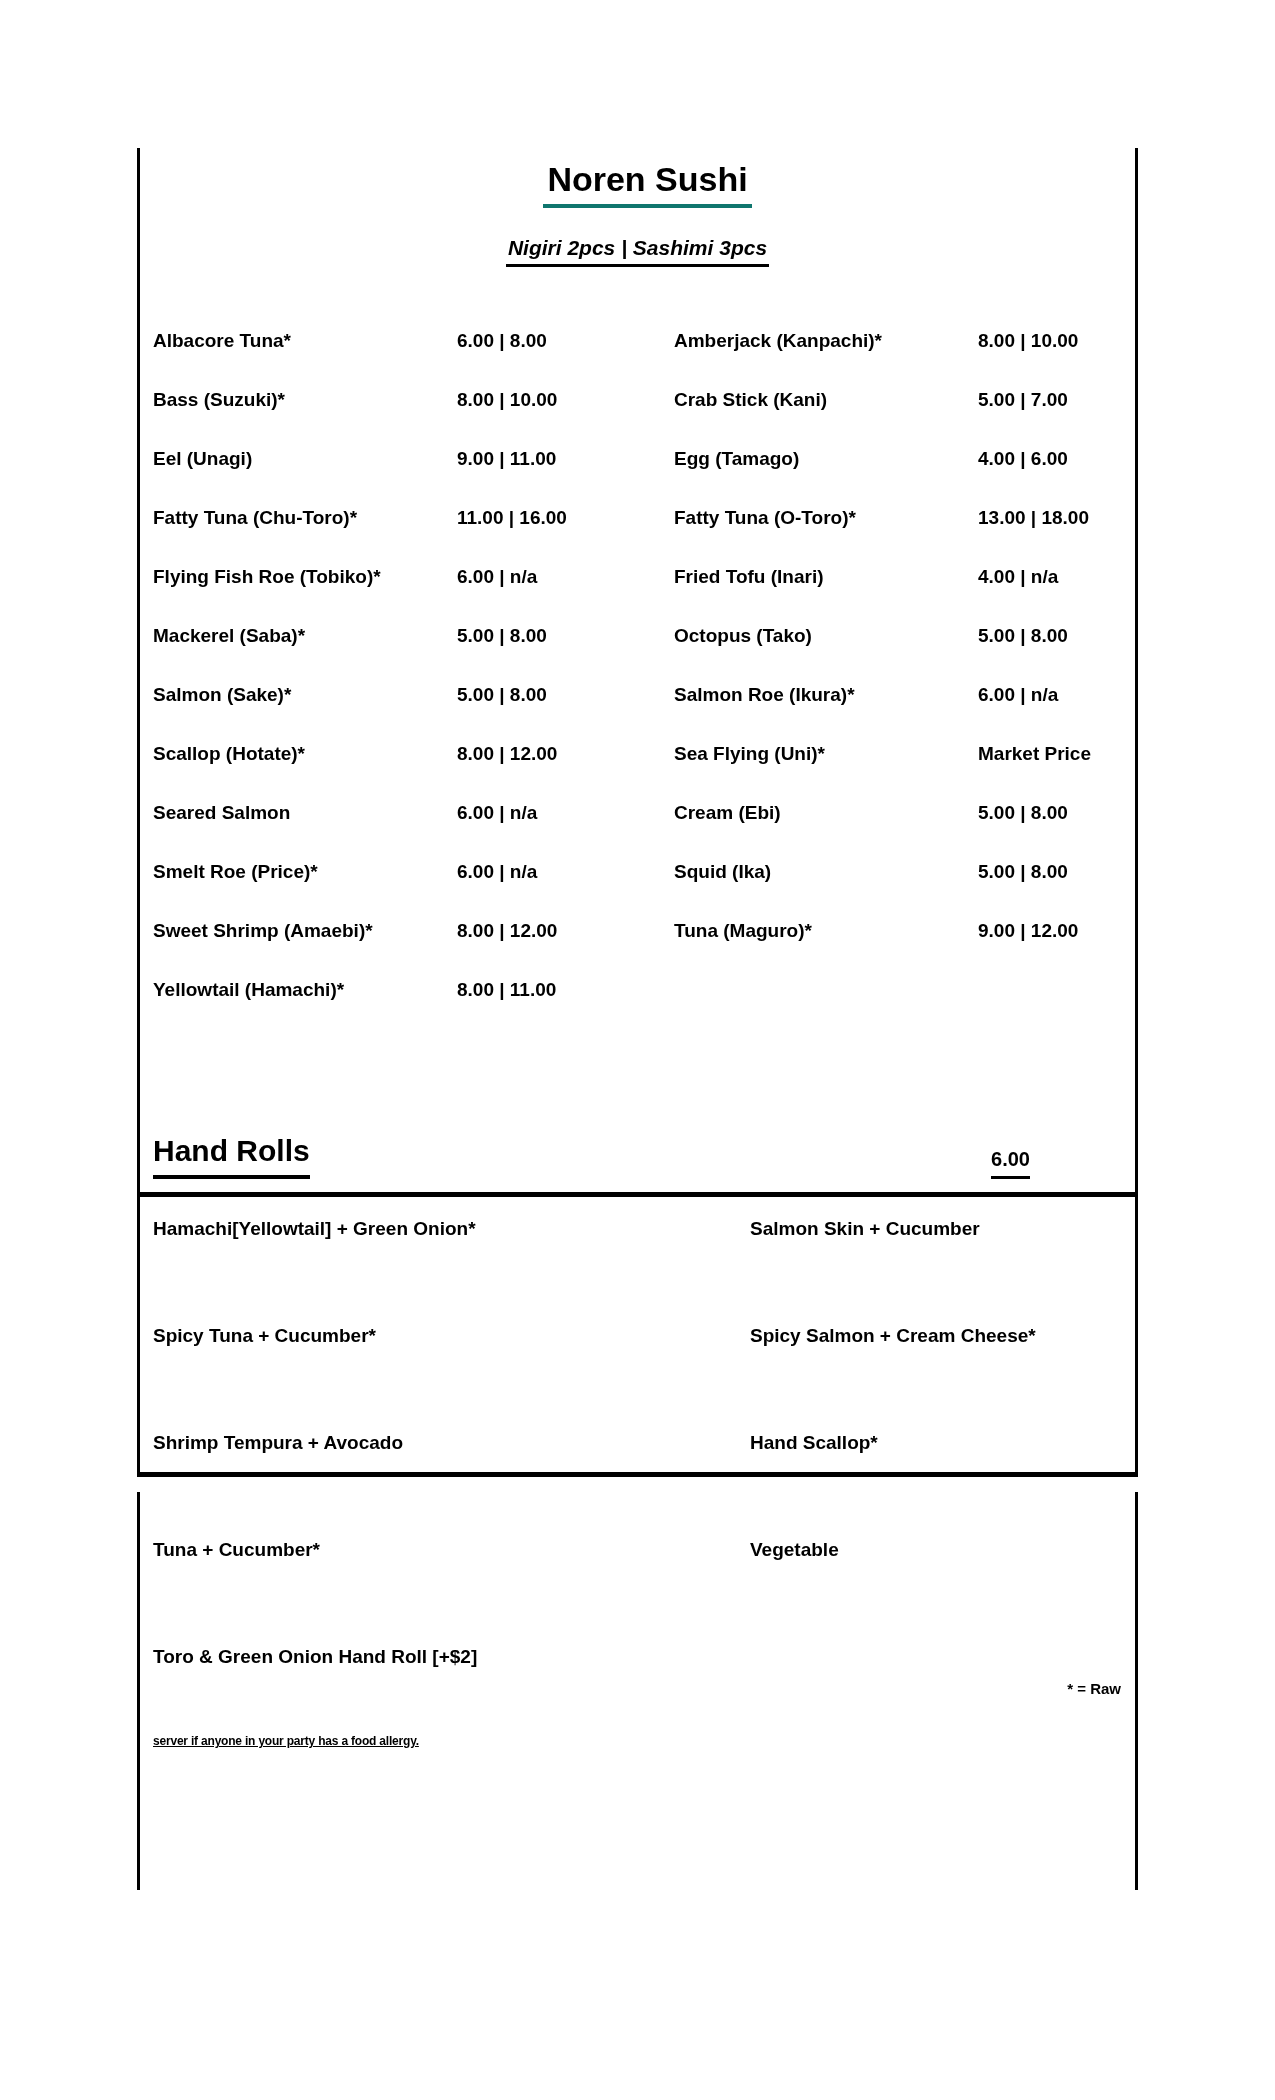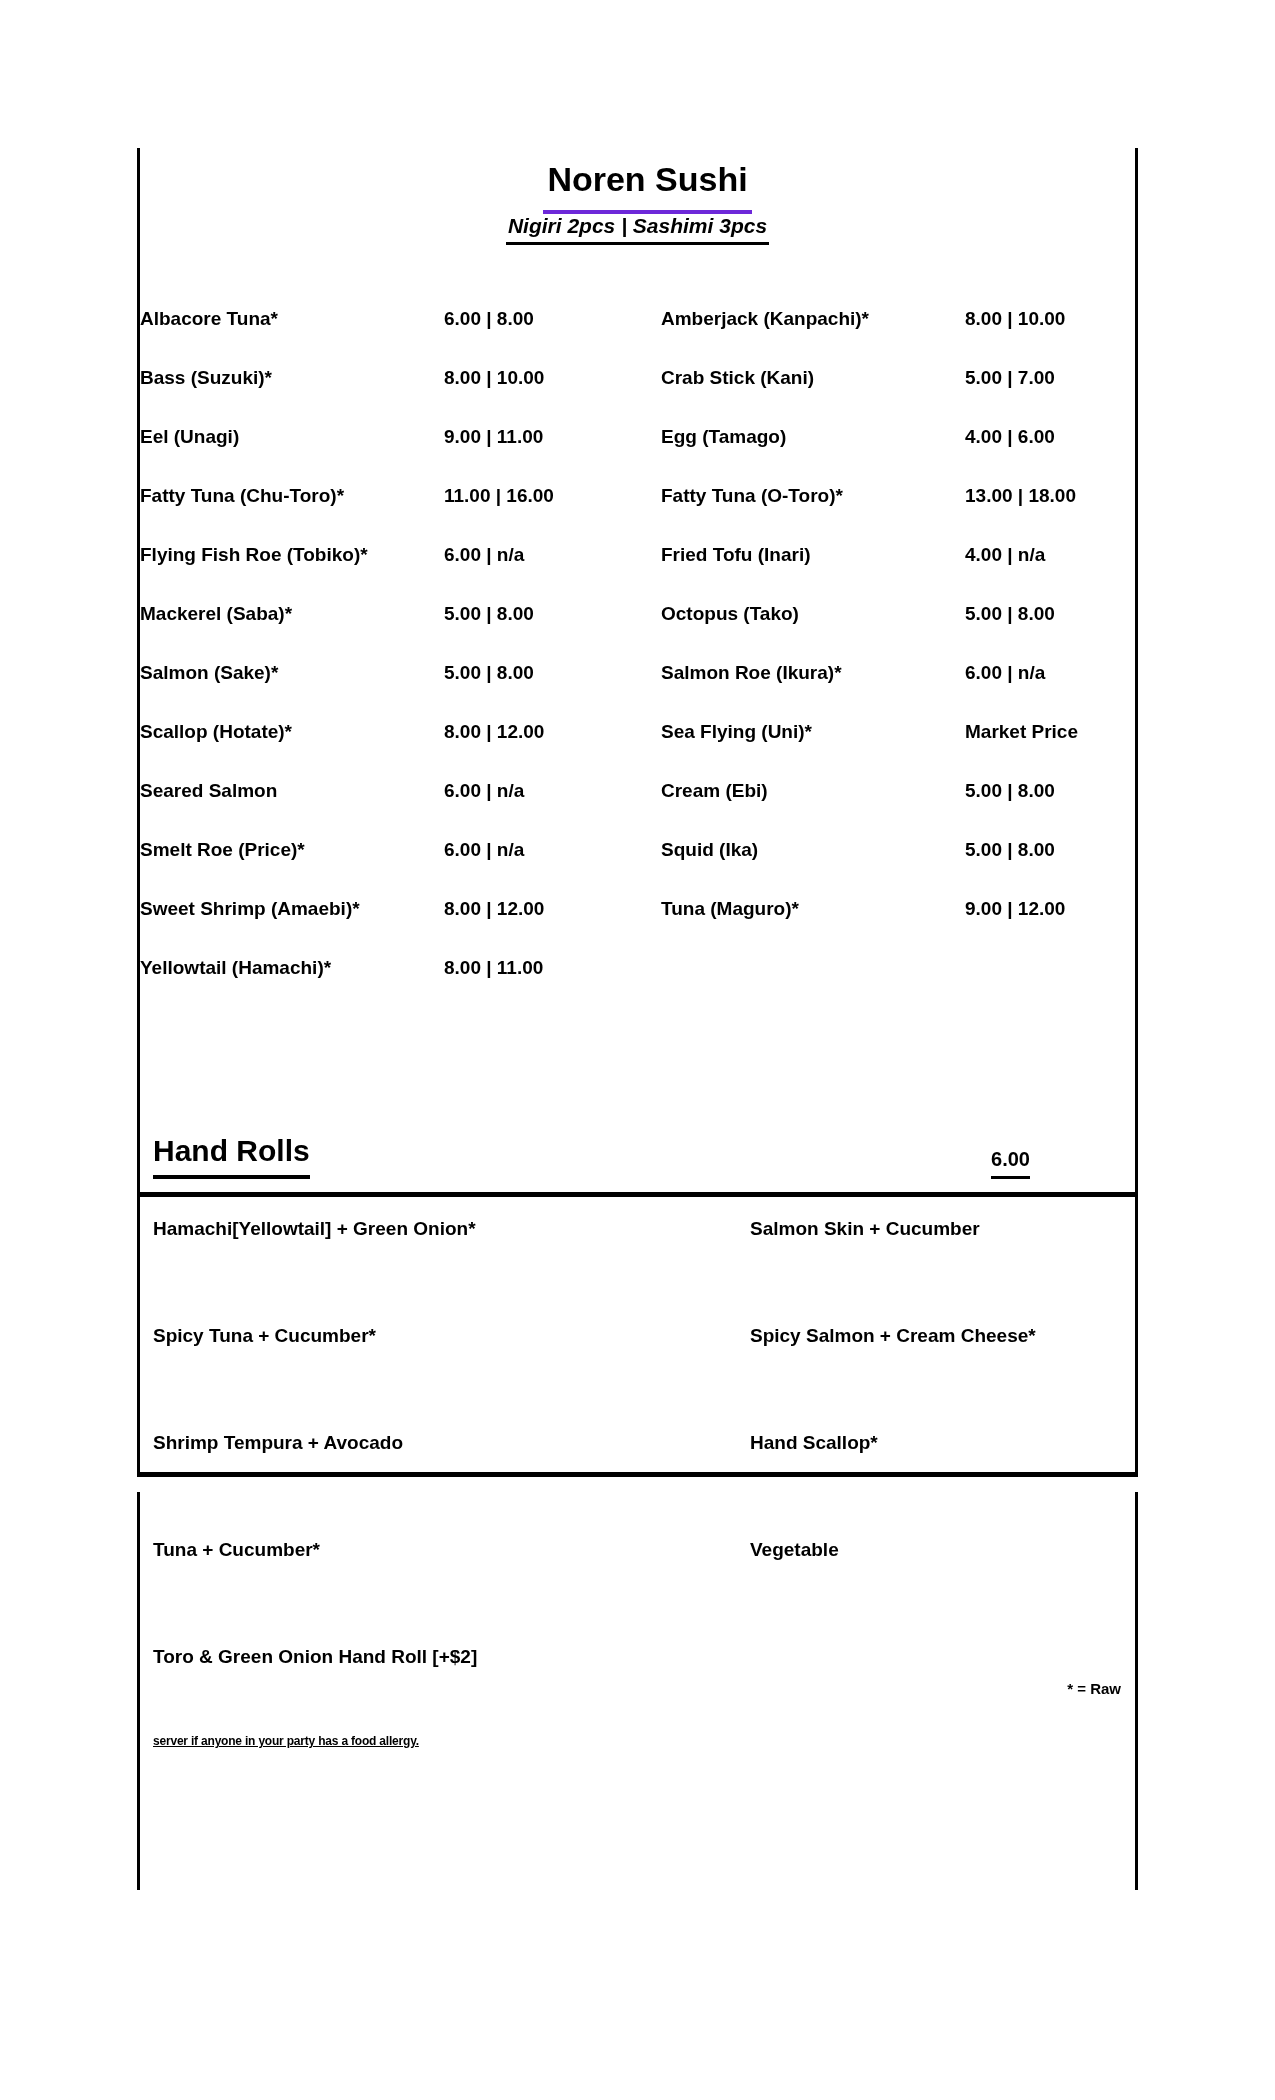--- a/index.html
+++ b/index.html
@@ -16,29 +16,29 @@
   
   .section-top {
     position:absolute; left:137px; top:148px;
     width:1001px; height:1044px;
     border-left:3px solid #000; border-right:3px solid #000;
     box-sizing:border-box;
   }
   .title-wrap { text-align:center; padding-top:12px; }
   .title {
     display:inline-block; font-size:34px;
-    border-bottom:4px solid #6d28d9; padding:0 4px 11px 4px;margin-left:20px;
-  }
-  .subtitle-wrap { text-align:center; }
+    border-bottom:4px solid #0f766e; padding:0 4px 5px 4px;margin-left:20px;
+  }
+  .subtitle-wrap { text-align:center; margin-top:28px; }
   .subtitle {
     display:inline-block; font-size:21px; font-style:italic;
     border-bottom:3px solid #000; padding:0 2px 4px 2px;
   }
 
-  .menu-columns { display:flex; margin-top:44px; }
+  .menu-columns { display:flex; margin-top:44px; padding-left:13px; }
   .menu-col { display:grid; grid-auto-rows:59px; align-items:center; }
   .menu-col.left  { grid-template-columns:304px 217px; }
   .menu-col.right { grid-template-columns:304px 160px; }
   .item-name, .item-price { font-size:19px; white-space:nowrap; }
 
   .handrolls-heading-row {
     position:absolute; left:13px; right:0; bottom:13px;
     display:flex; justify-content:space-between; align-items:flex-end;
     padding-right:105px;
   }

